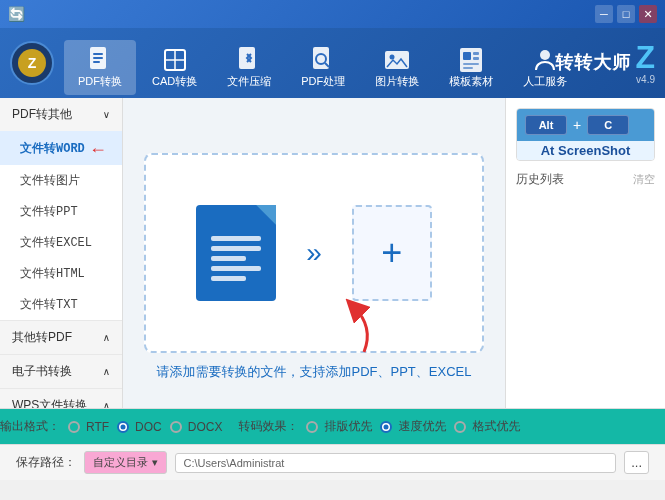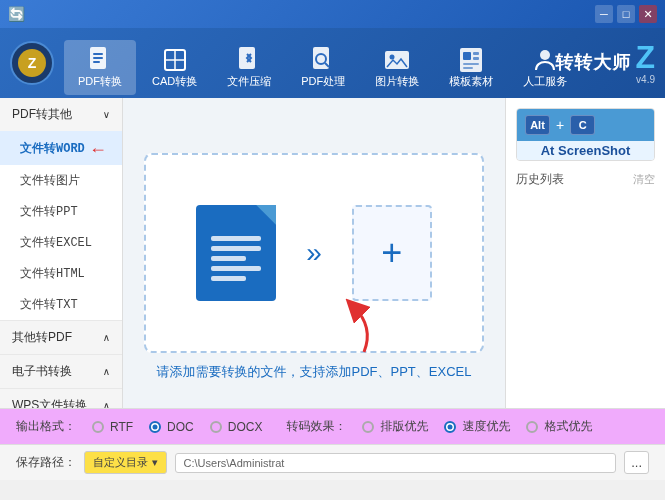--- a/index.html
+++ b/index.html
@@ -273,21 +273,21 @@
       font-size: 11px;
       color: white;
     }
     .kbd-box {
       display: inline-flex;
       align-items: center;
       justify-content: center;
       background: #2a5faa;
       border: 1px solid rgba(255,255,255,0.3);
       border-radius: 3px;
-      width: 25px;
+      width: 42px;
       height: 20px;
       font-size: 11px;
       font-weight: bold;
     }
     .plus-sign { font-size: 14px; }
     .screenshot-body {
       padding: 2px;
       background: #e8f4ff;
       text-align: center;
       font-size: 13px;
@@ -304,26 +304,26 @@
     }
     .history-clear {
       color: #aaa;
       cursor: pointer;
       font-size: 11px;
     }
 
     
     .bottom-options {
       height: 36px;
-      background: #f0abfc;
+      background: #14b8a6;
       border-top: 1px solid #ddd;
       display: flex;
       align-items: center;
-      padding: 0 16px;
-      gap: 16px;
+      padding: 0 0;
+      gap: 8px;
       font-size: 12px;
       color: #444;
     }
     .option-group {
       display: flex;
       align-items: center;
       gap: 6px;
     }
     .radio-btn {
       width: 12px;
@@ -356,21 +356,21 @@
       background: #f5f5f5;
       border-top: 1px solid #ddd;
       display: flex;
       align-items: center;
       padding: 0 16px;
       gap: 8px;
       font-size: 12px;
       color: #444;
     }
     .path-dropdown {
-      background: #fde047;
+      background: #f9a8d4;
       border: 1px solid #ccc;
       border-radius: 3px;
       padding: 3px 8px;
       cursor: pointer;
       display: flex;
       align-items: center;
       gap: 4px;
       font-size: 11px;
     }
     .path-input {

